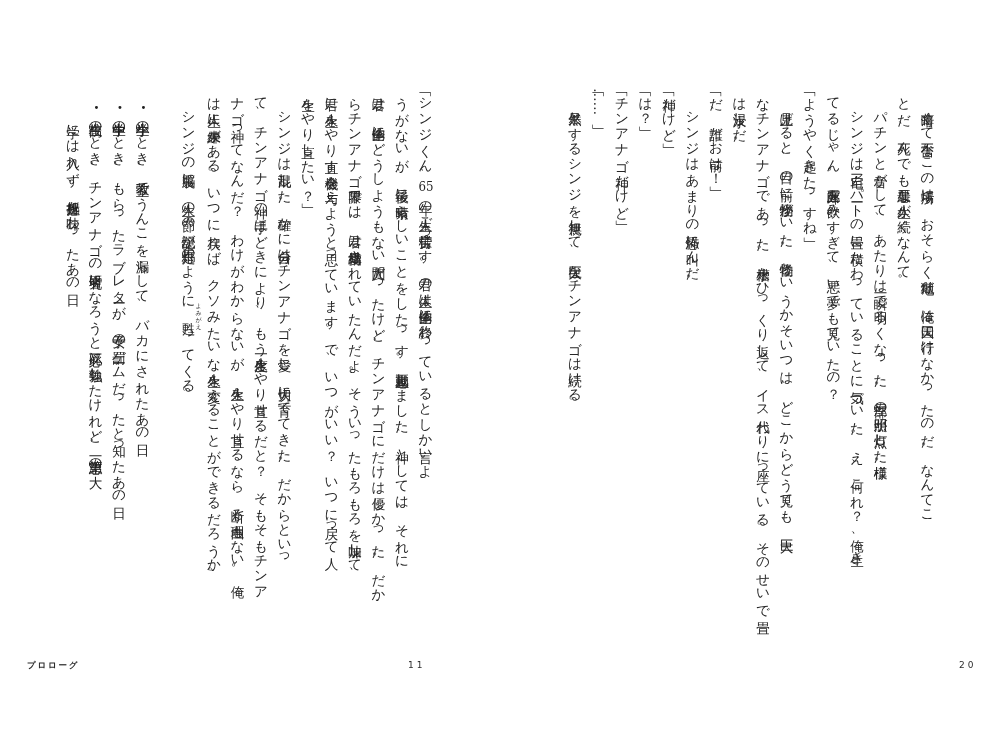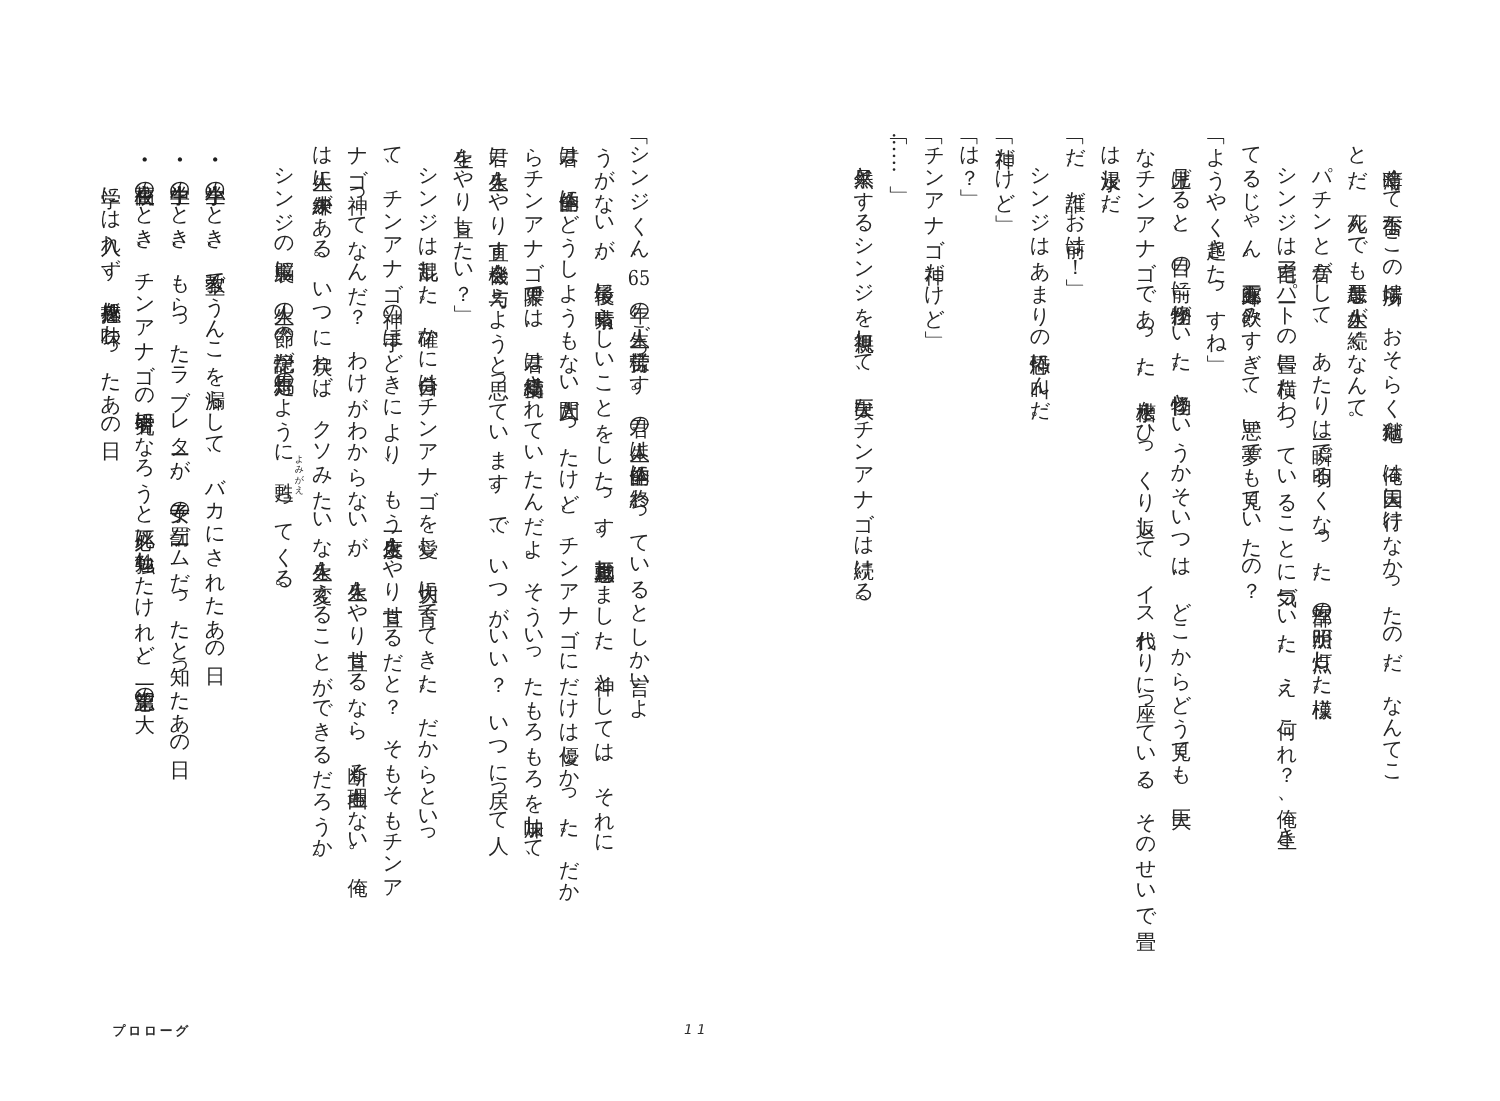--- a/index.html
+++ b/index.html
@@ -78,36 +78,34 @@
       display: inline-block;
       inline-size: 1em;
       text-align: center;
       text-orientation: upright;
       text-indent: 0;
       font-size: 10px;
     }
 
     .footer-text {
       position: absolute;
-      top: 682px;
+      top: 660px;
       font-family: "DejaVu Sans", "Liberation Sans", sans-serif;
       color: #2b2b2b;
       white-space: nowrap;
-      margin-left: 48px;
     }
     .running-head {
       left: 27px;
       font-size: 8.5px;
       font-weight: bold;
       letter-spacing: 1.8px;
     }
     .page-number {
       font-size: 9px;
       letter-spacing: 3px;
-      font-style: italic;
     }
     .page-number.left-num { left: 408px; }
     .page-number.right-num { left: 959px; }
   </style>
 </head>
 <body>
 
 <div class="spread">
 
   <div class="page right"></div>

